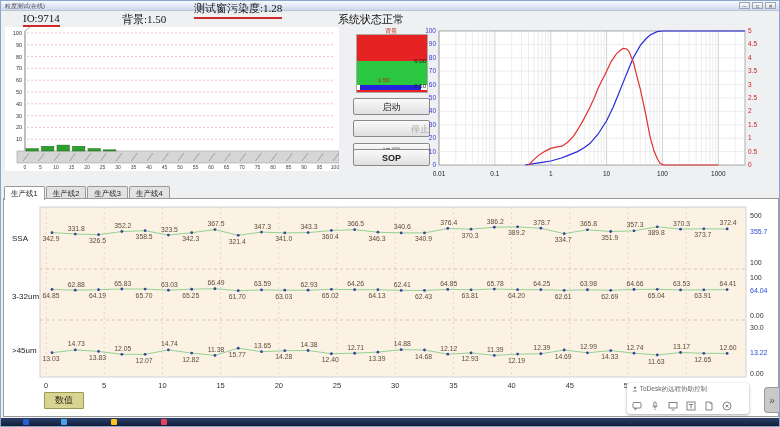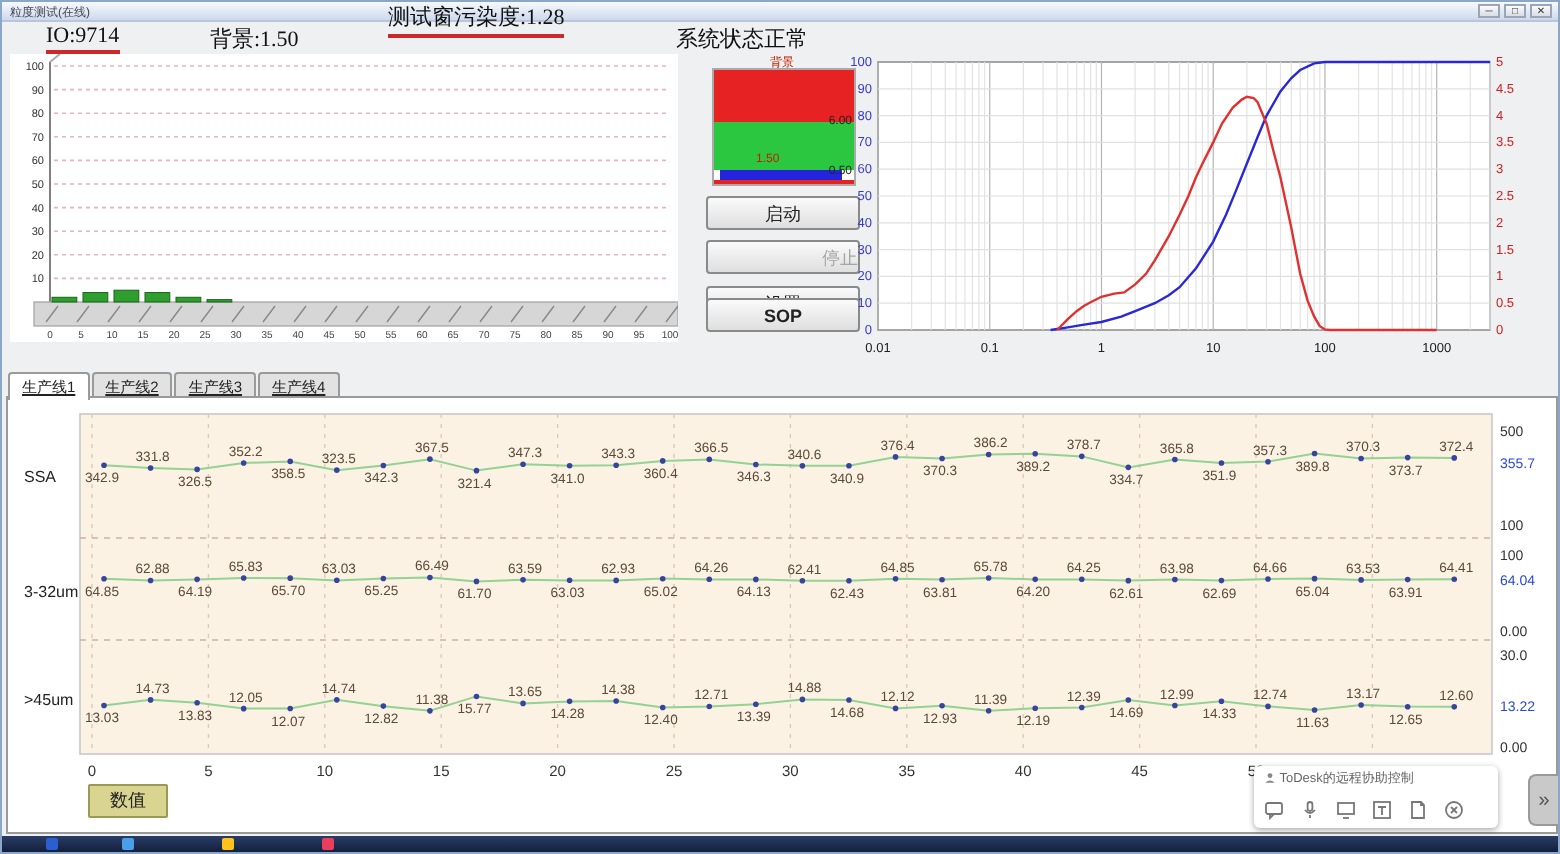--- a/index.html
+++ b/index.html
@@ -21,21 +21,21 @@
   .gz{position:absolute;left:0;width:100%;}
   .gauge .lbl{position:absolute;font-size:6px;color:#222;z-index:3;}
   .gauge .lbl.red{color:#c22000;}
   .cbtn{position:absolute;left:352px;width:77px;height:17px;font-size:9px;color:#222;
     background:linear-gradient(#fafafa,#dfdfdf);border:1px solid #8a8a8a;border-radius:2px;
     text-align:center;line-height:16px;box-sizing:border-box;}
   .cbtn.disabled{color:#a5a5a5;text-align:right;}
   
   .tabs{position:absolute;left:3px;top:185px;display:flex;}
   .tab{font-size:7.5px;color:#222;padding:2px 6px 1px 6px;background:#e2e2e2;border:1px solid #9a9a9a;
-    border-bottom:none;margin-right:1px;border-radius:2px 2px 0 0;text-decoration:underline;}
+    border-bottom:none;margin-right:1px;border-radius:2px 2px 0 0;}
   .tab.active{background:#fff;position:relative;z-index:2;}
   
   .bottom-panel{position:absolute;left:2px;top:197px;width:776px;height:219px;background:#fff;
     border:1px solid #9a9a9a;box-sizing:border-box;}
   .value-btn{position:absolute;left:40px;top:193px;font-size:9px;color:#222;background:#d9d591;
     border:1px solid #9a9a55;padding:1px 10px;border-radius:1px;}
   .datenav{position:absolute;left:0;top:192px;width:776px;text-align:center;font-size:10px;color:#5d3a2a;}
   .datenav .arrow{color:#35b8cc;font-size:12px;vertical-align:middle;padding:0 4px;}
   .datenav .date{vertical-align:middle;}
   
@@ -60,21 +60,21 @@
   <div class="titlebar">
     <span class="title">粒度测试(在线)</span>
     <span class="winbtns">
       <span class="winbtn">─</span>
       <span class="winbtn">□</span>
       <span class="winbtn">✕</span>
     </span>
   </div>
 
   <span class="hlabel redline" style="left:22px;top:11px;">IO:9714</span>
-  <span class="hlabel redline" style="left:104px;top:11px;">背景:1.50</span>
+  <span class="hlabel redline" style="left:121px;top:11px;">背景:1.50</span>
   <span class="hlabel redline" style="left:193px;top:0;">测试窗污染度:1.28</span>
   <span class="hlabel" style="left:337px;top:11px;">系统状态正常</span>
 
   <svg id="chart3d" width="334" height="144" style="position:absolute;left:4px;top:26px;background:#fff;">
       <line x1="22" y1="112.2" x2="330" y2="112.2" stroke="#f0aec4" stroke-width="0.8" stroke-dasharray="2,2"></line>
       <text x="17" y="114.2" font-size="5.5" fill="#333" text-anchor="end">10</text>
       <line x1="22" y1="100.4" x2="330" y2="100.4" stroke="#f0aec4" stroke-width="0.8" stroke-dasharray="2,2"></line>
       <text x="17" y="102.4" font-size="5.5" fill="#333" text-anchor="end">20</text>
       <line x1="22" y1="88.6" x2="330" y2="88.6" stroke="#f0aec4" stroke-width="0.8" stroke-dasharray="2,2"></line>
       <text x="17" y="90.6" font-size="5.5" fill="#333" text-anchor="end">30</text>

